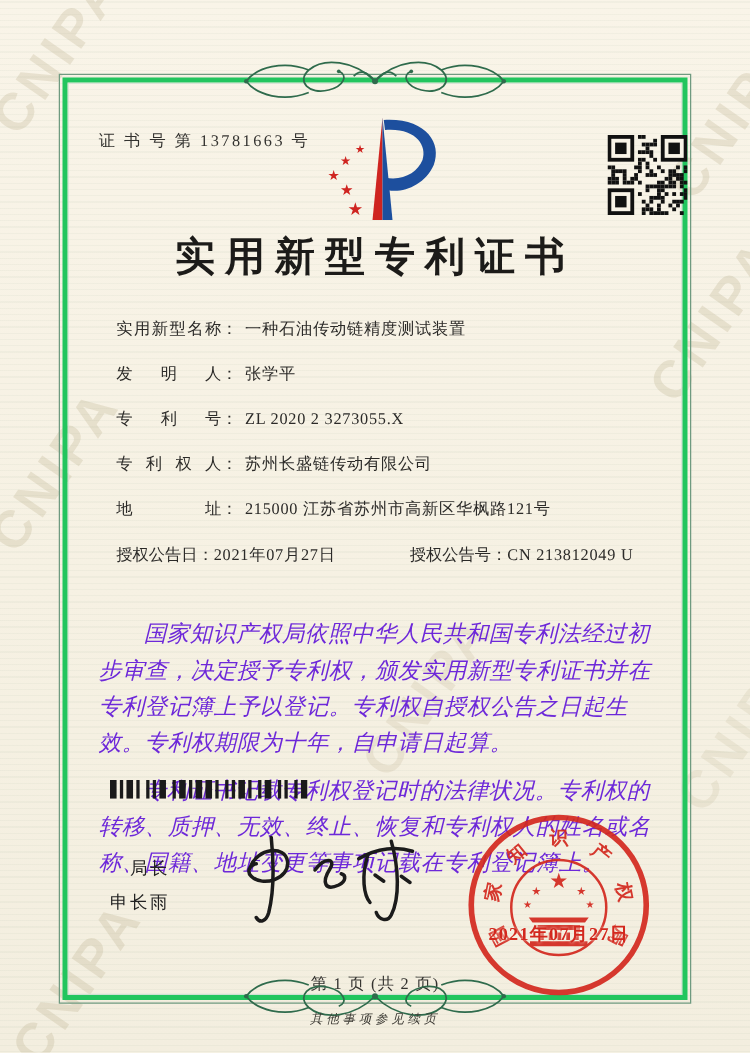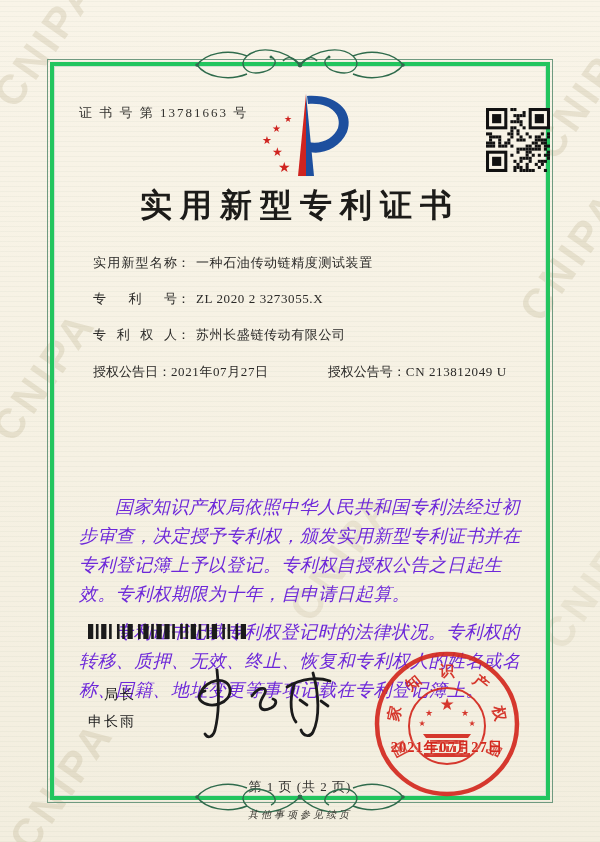--- a/index.html
+++ b/index.html
@@ -262,24 +262,30 @@
       <rect x="6" y="48" width="9" height="9" fill="#111"></rect>
     </svg>
 
   <div class="title">实用新型专利证书</div>
 
   <div class="fields">
     <div class="frow">
       <span class="flabel">实用新型名称</span><span class="fcolon">：</span><span class="fvalue">一种石油传动链精度测试装置</span>
     </div>
     <div class="frow">
+      <span class="flabel">发明人</span><span class="fcolon">：</span><span class="fvalue">张学平</span>
+    </div>
+    <div class="frow">
       <span class="flabel">专利号</span><span class="fcolon">：</span><span class="fvalue">ZL 2020 2 3273055.X</span>
     </div>
     <div class="frow">
       <span class="flabel">专利权人</span><span class="fcolon">：</span><span class="fvalue">苏州长盛链传动有限公司</span>
+    </div>
+    <div class="frow">
+      <span class="flabel">地址</span><span class="fcolon">：</span><span class="fvalue">215000 江苏省苏州市高新区华枫路121号</span>
     </div>
     <div class="grant-row">
       <span class="grant-pair">
         <span>授权公告日</span><span>：</span><span class="fvalue">2021年07月27日</span>
       </span>
       <span class="grant-pair right">
         <span>授权公告号</span><span>：</span><span class="fvalue">CN 213812049 U</span>
       </span>
     </div>
   </div>

